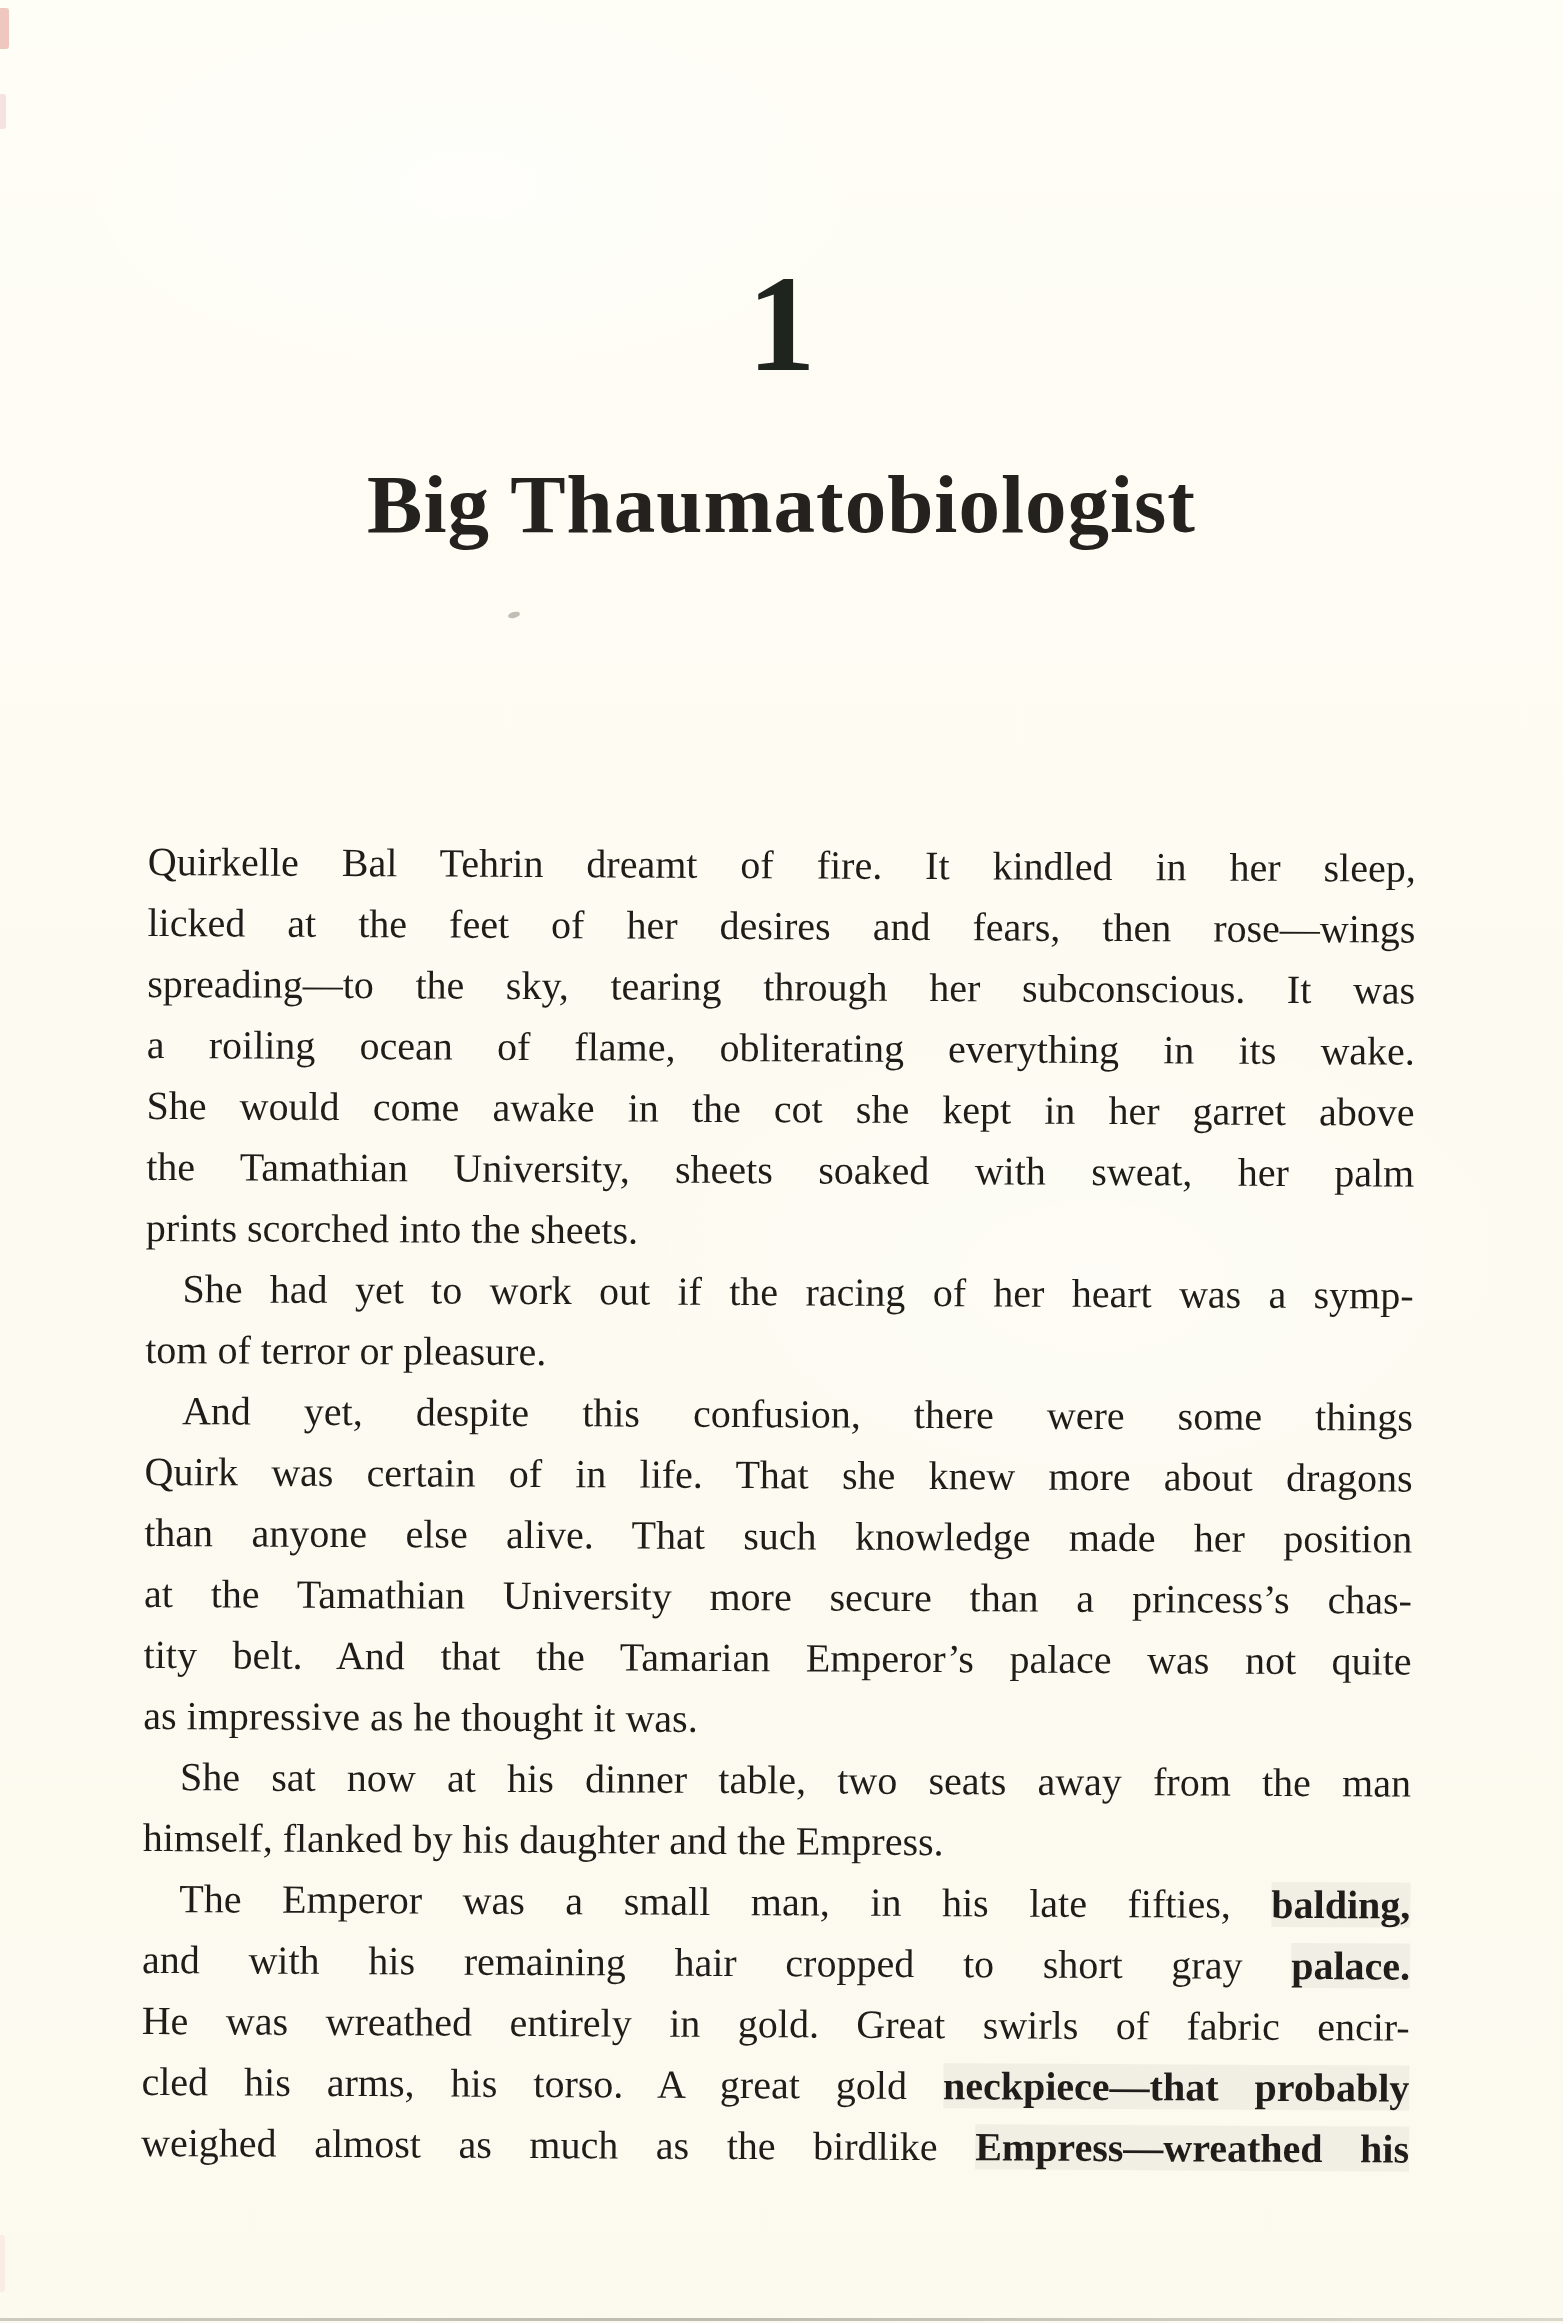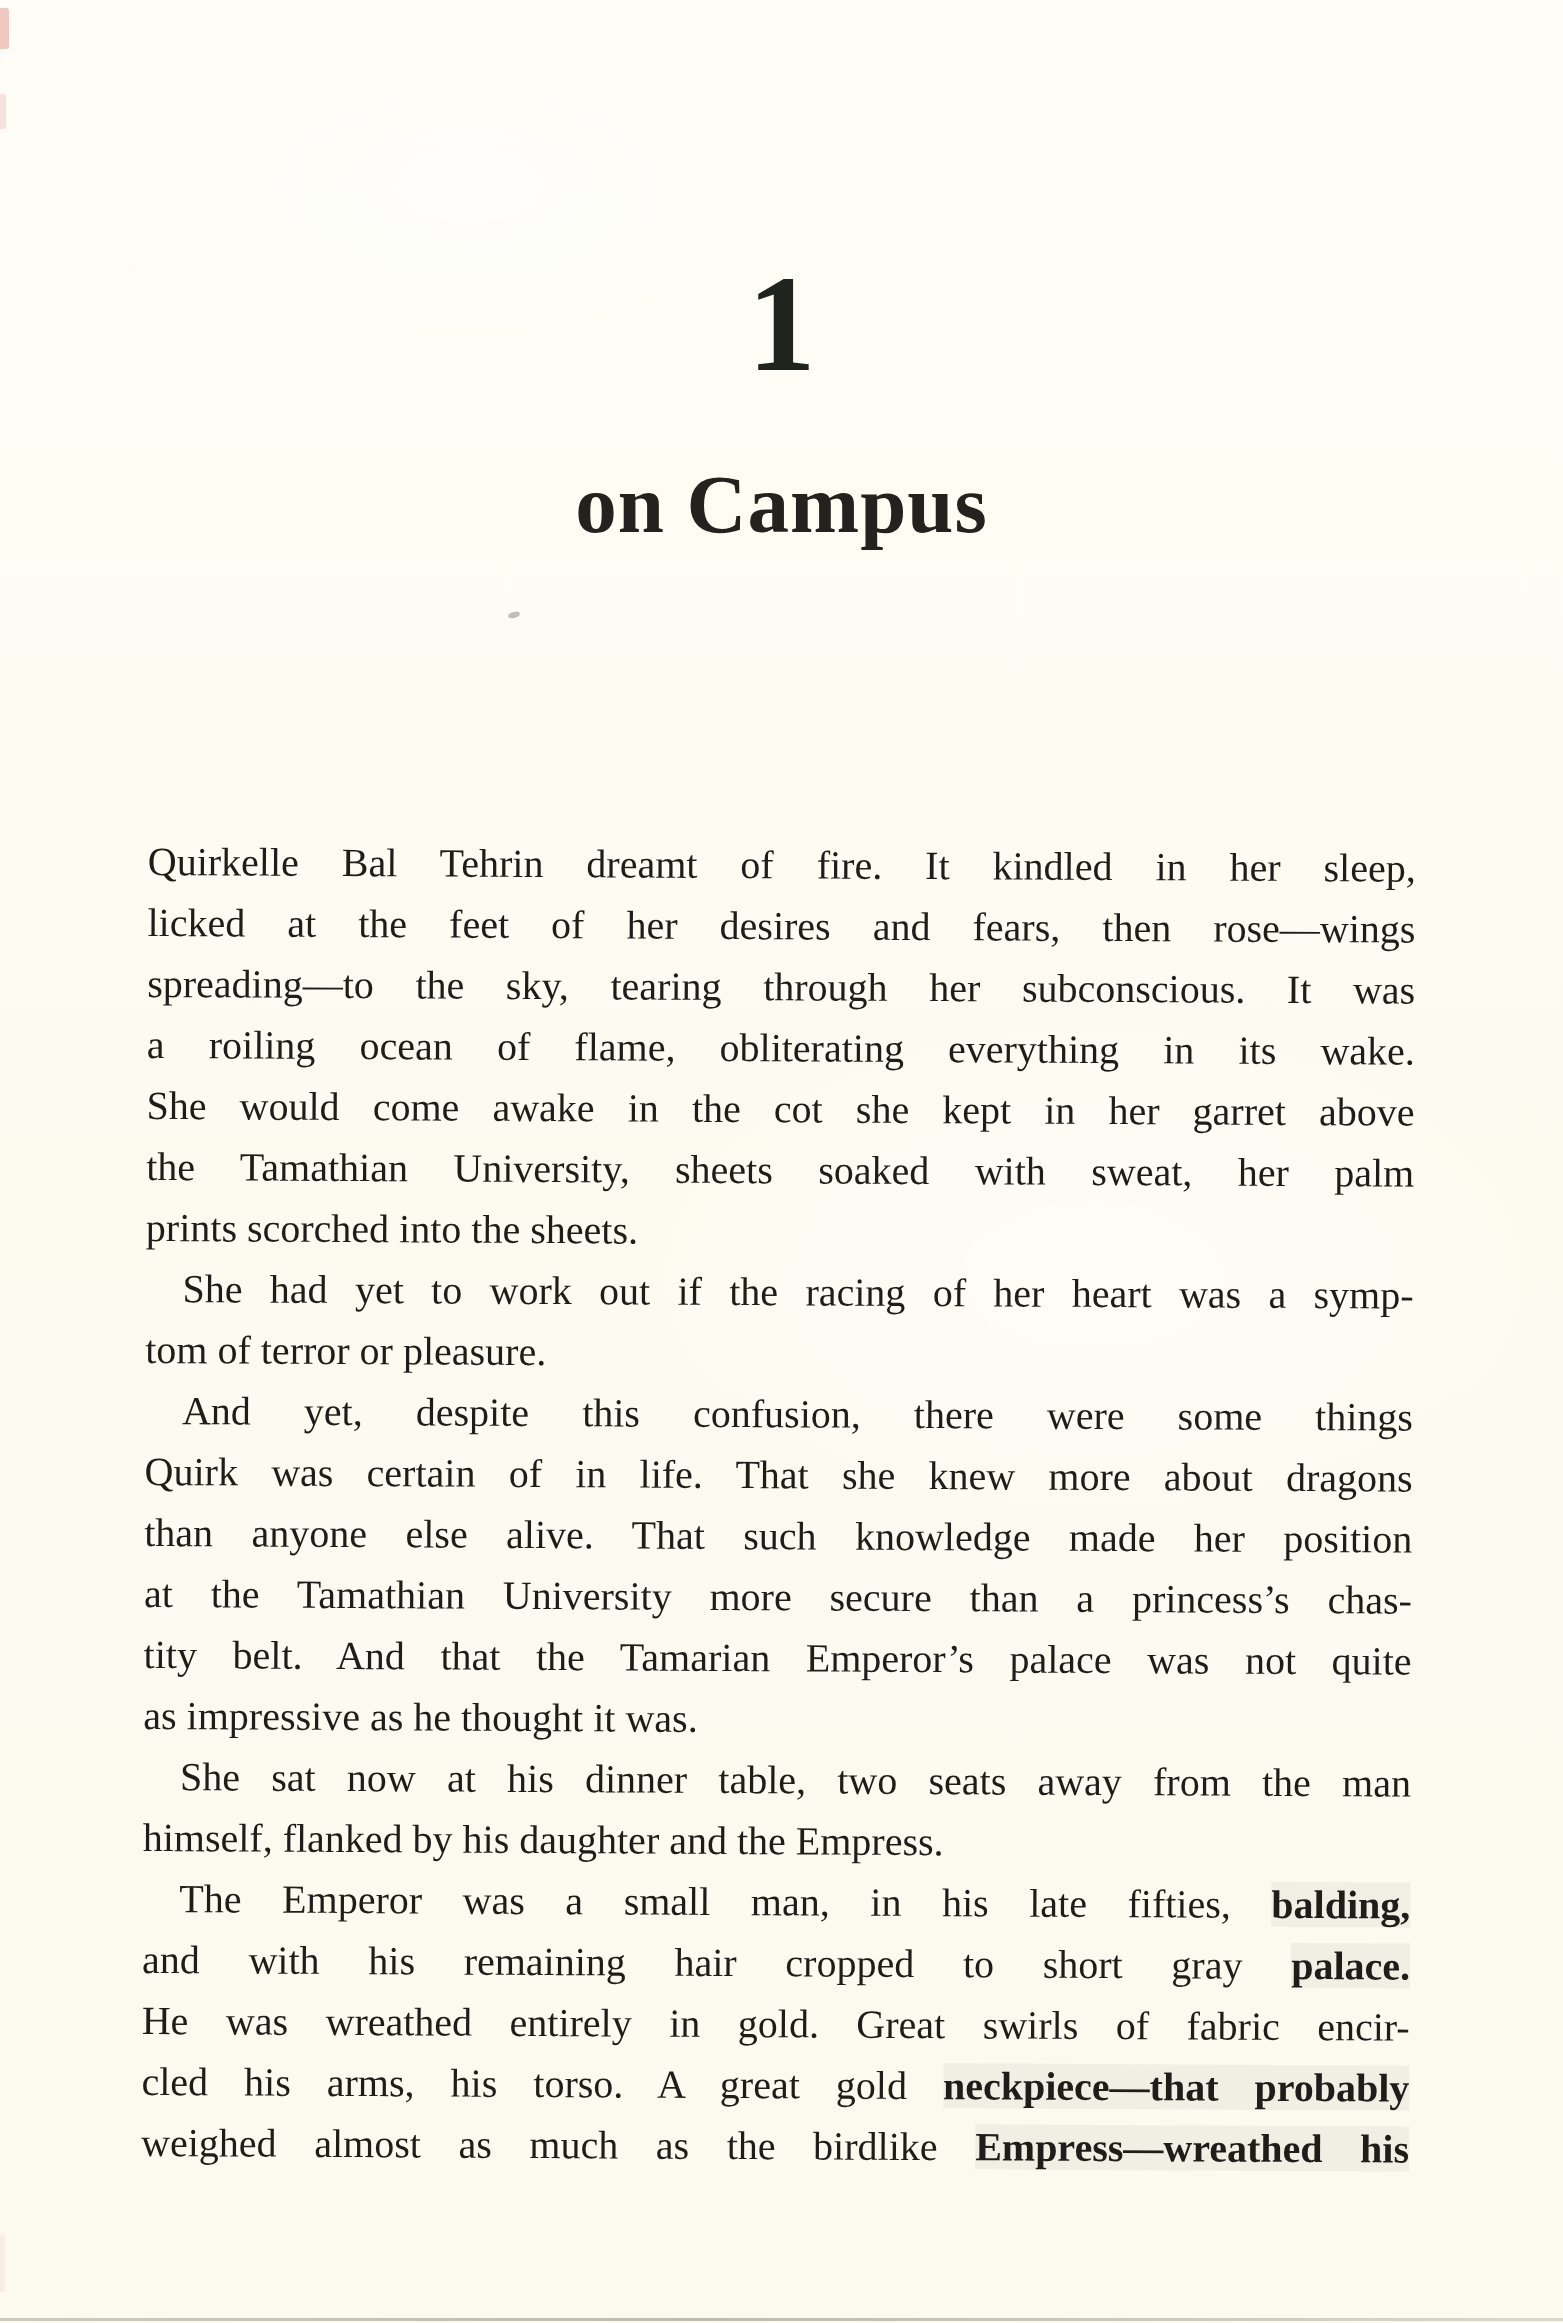--- a/index.html
+++ b/index.html
@@ -78,21 +78,21 @@
 
   <div class="mark-top-red"></div>
   <div class="mark-top-pink"></div>
   <div class="mark-bottom-pink"></div>
   <div class="bottom-scan-line"></div>
   <div class="title-speck"></div>
 
   <div class="chapter-number">1</div>
 
   <div class="chapter-title">
-    <div>on Campus</div>
+    <div>Big Thaumatobiologist</div>
   </div>
 
   <div class="body-text" id="body-text">
       <div class="line fill"><span>Quirkelle Bal Tehrin dreamt of fire. It kindled in her sleep,</span></div>
       <div class="line fill"><span>licked at the feet of her desires and fears, then rose—wings</span></div>
       <div class="line fill"><span>spreading—to the sky, tearing through her subconscious. It was</span></div>
       <div class="line fill"><span>a roiling ocean of flame, obliterating everything in its wake.</span></div>
       <div class="line fill"><span>She would come awake in the cot she kept in her garret above</span></div>
       <div class="line fill"><span>the Tamathian University, sheets soaked with sweat, her palm</span></div>
       <div class="line"><span>prints scorched into the sheets.</span></div>

